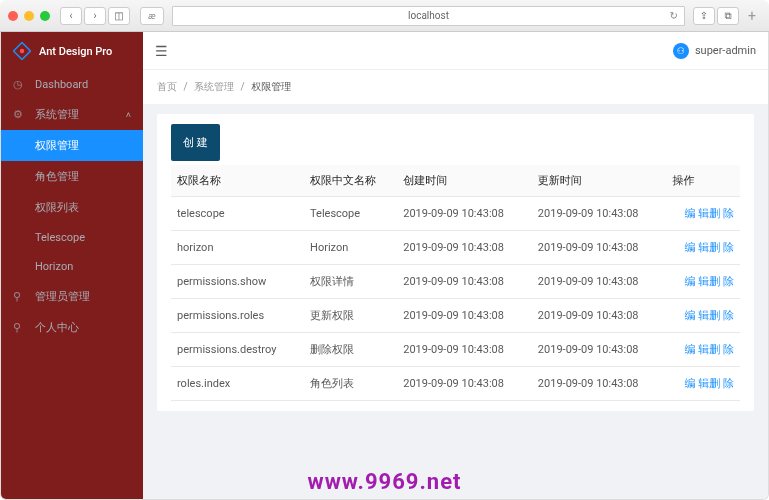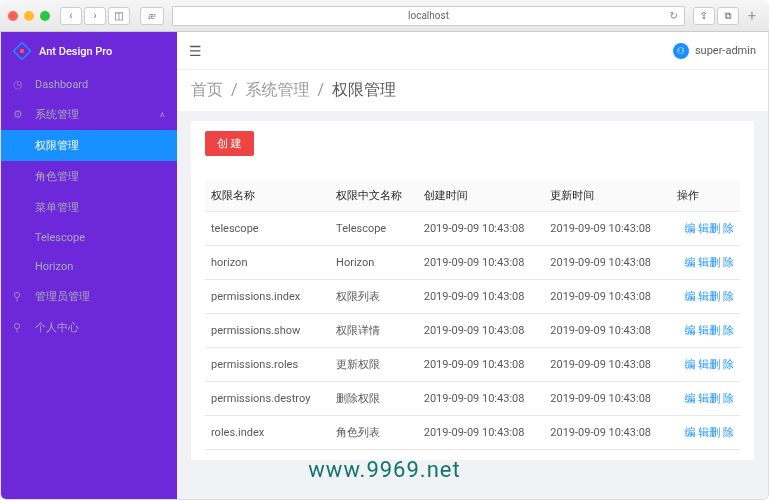--- a/index.html
+++ b/index.html
@@ -14,52 +14,52 @@
     .nav-btns { display: flex; gap: 2px; margin-right: 10px; }
     .nav-btn { width: 22px; height: 18px; background: #fff; border: 1px solid #ccc; border-radius: 3px; font-size: 10px; display: flex; align-items: center; justify-content: center; color: #666; }
     .ext-icon { width: 24px; height: 18px; background: #fff; border: 1px solid #ccc; border-radius: 3px; font-size: 9px; display: flex; align-items: center; justify-content: center; color: #888; margin-right: 8px; font-style: italic; }
     .url-bar { flex: 1; height: 20px; background: #fff; border: 1px solid #ccc; border-radius: 1px; display: flex; align-items: center; justify-content: center; font-size: 10px; color: #666; position: relative; margin-right: 8px; }
     .refresh-icon { position: absolute; right: 6px; font-size: 10px; color: #888; }
     .right-btns { display: flex; gap: 2px; }
     .plus-btn { width: 18px; height: 18px; display: flex; align-items: center; justify-content: center; color: #999; font-size: 14px; margin-left: 4px; }
     
     .app-container { display: flex; height: calc(100% - 32px); border: 1px solid #ddd; border-top: none; border-radius: 0 0 6px 6px; overflow: hidden; }
     
-    .sidebar { width: 176px; background: #6d28d9; color: #a6adb4; font-size: 11px; flex-shrink: 0; }
+    .sidebar { width: 142px; background: #7f1d1d; color: #a6adb4; font-size: 11px; flex-shrink: 0; }
     .logo-row { display: flex; align-items: center; padding: 10px 12px; color: #fff; font-weight: 500; }
     .logo-icon { width: 18px; height: 18px; margin-right: 8px; }
     .menu-item { display: flex; align-items: center; padding: 8px 12px; cursor: pointer; }
     .menu-item .micon { width: 14px; margin-right: 8px; font-size: 11px; opacity: 0.7; }
     .menu-item.expanded { position: relative; }
     .menu-item .chev { margin-left: auto; font-size: 9px; }
     .submenu-item { padding: 8px 12px 8px 34px; cursor: pointer; }
     .submenu-item.active { background: #1890ff; color: #fff; }
     
     .main-area { flex: 1; background: #f0f2f5; display: flex; flex-direction: column; overflow: hidden; }
     .header-bar { height: 38px; background: #fff; display: flex; align-items: center; padding: 0 12px; border-bottom: 1px solid #eee; }
     .collapse-icon { font-size: 14px; color: #595959; cursor: pointer; }
     .user-area { margin-left: auto; display: flex; align-items: center; gap: 6px; font-size: 11px; color: #595959; }
     .avatar-circle { width: 16px; height: 16px; border-radius: 50%; background: #1890ff; color: #fff; display: flex; align-items: center; justify-content: center; font-size: 9px; }
     
-    .breadcrumbs { padding: 10px 14px; font-size: 16px; color: #999; background: #fff; }
+    .breadcrumbs { padding: 10px 14px; font-size: 10px; color: #999; background: #fff; }
     .breadcrumbs .sep { margin: 0 4px; }
     .breadcrumbs .current { color: #595959; }
     
     .content-wrap { padding: 10px 14px; flex: 1; overflow: auto; }
     .card { background: #fff; border-radius: 2px; padding: 10px 14px; }
-    .create-btn { background: #ef4444; color: #fff; border: none; padding: 5px 12px; font-size: 11px; border-radius: 2px; cursor: pointer; margin-bottom: 24px; }
+    .create-btn { background: #0c4a6e; color: #fff; border: none; padding: 11px 12px; font-size: 11px; border-radius: 2px; cursor: pointer; margin-bottom: 4px; }
     
     .tbl { width: 100%; border-collapse: collapse; font-size: 11px; }
     .tbl th { text-align: left; padding: 8px 6px; border-bottom: 1px solid #e8e8e8; color: #262626; font-weight: 500; background: #fafafa; }
     .tbl th:last-child { }
     .tbl td { padding: 9px 6px; border-bottom: 1px solid #e8e8e8; color: #595959; }
     .tbl td:last-child { text-align: right; }
     .act-link { color: #1890ff; cursor: pointer; }
     
-    .watermark { position: absolute; bottom: 18px; left: 50%; transform: translateX(-50%); font-size: 22px; color: #0f766e; font-weight: 400; letter-spacing: 1px; pointer-events: none; }
+    .watermark { position: absolute; bottom: 6px; left: 50%; transform: translateX(-50%); font-size: 22px; color: #a21caf; font-weight: 700; letter-spacing: 1px; pointer-events: none; }
   </style>
 </head>
 <body>
 
 <div class="browser-chrome">
   <div class="traffic-lights">
     <div class="tl tl-red"></div>
     <div class="tl tl-yellow"></div>
     <div class="tl tl-green"></div>
   </div>
@@ -93,21 +93,21 @@
       <span class="micon">◷</span>
       <span>Dashboard</span>
     </div>
     <div class="menu-item expanded">
       <span class="micon">⚙</span>
       <span>系统管理</span>
       <span class="chev">˄</span>
     </div>
     <div class="submenu-item active">权限管理</div>
     <div class="submenu-item">角色管理</div>
-    <div class="submenu-item">菜单管理</div>
+    <div class="submenu-item">权限列表</div>
     <div class="submenu-item">Telescope</div>
     <div class="submenu-item">Horizon</div>
     <div class="menu-item">
       <span class="micon">⚲</span>
       <span>管理员管理</span>
     </div>
     <div class="menu-item">
       <span class="micon">⚲</span>
       <span>个人中心</span>
     </div>
@@ -152,27 +152,20 @@
                 <td><span class="act-link">编 辑</span><span class="act-link">删 除</span></td>
               </tr>
               <tr>
                 <td>horizon</td>
                 <td>Horizon</td>
                 <td>2019-09-09 10:43:08</td>
                 <td>2019-09-09 10:43:08</td>
                 <td><span class="act-link">编 辑</span><span class="act-link">删 除</span></td>
               </tr>
               <tr>
-                <td>permissions.index</td>
-                <td>权限列表</td>
-                <td>2019-09-09 10:43:08</td>
-                <td>2019-09-09 10:43:08</td>
-                <td><span class="act-link">编 辑</span><span class="act-link">删 除</span></td>
-              </tr>
-              <tr>
                 <td>permissions.show</td>
                 <td>权限详情</td>
                 <td>2019-09-09 10:43:08</td>
                 <td>2019-09-09 10:43:08</td>
                 <td><span class="act-link">编 辑</span><span class="act-link">删 除</span></td>
               </tr>
               <tr>
                 <td>permissions.roles</td>
                 <td>更新权限</td>
                 <td>2019-09-09 10:43:08</td>

